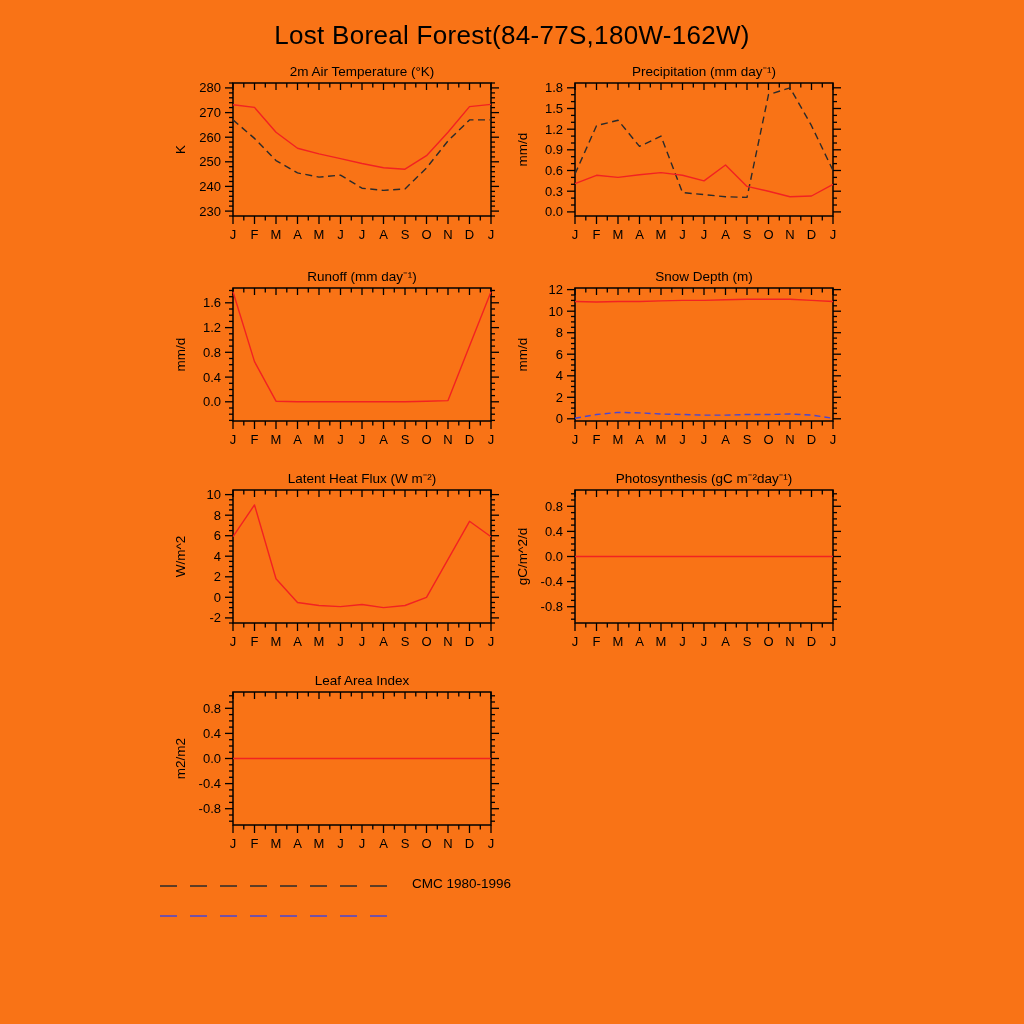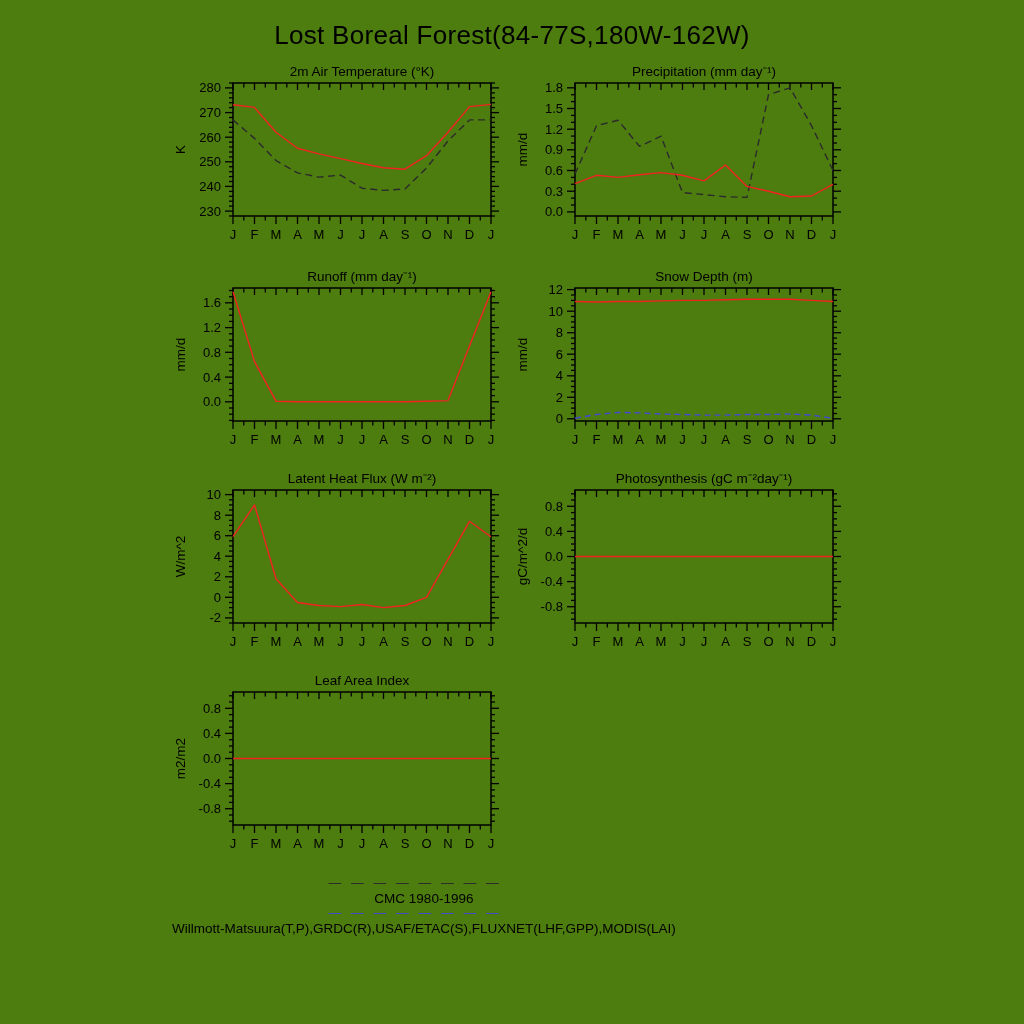--- a/index.html
+++ b/index.html
@@ -1,23 +1,23 @@
 <!DOCTYPE html>
 <html><head>
 <meta charset="utf-8">
 <style>
   html,body{margin:0;padding:0;background:#ffffff;}
-  .canvas{position:relative;width:1024px;height:1024px;background:#4d7c0f;overflow:hidden;
+  .canvas{position:relative;width:1024px;height:1024px;background:#f97316;overflow:hidden;
           font-family:"Liberation Sans",sans-serif;color:#000;}
   #main-title{position:absolute;left:0;top:20px;width:100%;text-align:center;
               font-size:26px;letter-spacing:.3px;color:#000;}
   .panel{position:absolute;}
   svg text{font-family:"Liberation Sans",sans-serif;fill:#000;}
   #legend{position:absolute;left:158px;top:876px;}
-  .legend-row{display:flex;align-items:center;height:30px;flex-direction:column;}
+  .legend-row{display:flex;height:30px;}
   .legend-label{font-size:13.5px;margin-left:14px;white-space:nowrap;color:#000;}
 </style>
 </head>
 <body>
 
 <div class="canvas">
   <div id="main-title">Lost Boreal Forest(84-77S,180W-162W)</div>
   <div id="panels">
       <svg class="panel" width="380" height="200" viewBox="0 0 380 200" style="left:138px;top:61px;">
         <rect x="95" y="22" width="258" height="133" fill="none" stroke="#000" stroke-width="1.5"></rect>
@@ -932,16 +932,15 @@
       <div class="legend-row">
         <svg width="240" height="20" viewBox="0 0 240 20">
           <line x1="2" y1="10" x2="238" y2="10" stroke="#2b2b2b" stroke-width="1.3" stroke-dasharray="17 13"></line>
         </svg>
         <span class="legend-label">CMC 1980-1996</span>
       </div>
       <div class="legend-row">
         <svg width="240" height="20" viewBox="0 0 240 20">
           <line x1="2" y1="10" x2="238" y2="10" stroke="#4747d6" stroke-width="1.3" stroke-dasharray="17 13"></line>
         </svg>
-        <span class="legend-label">Willmott-Matsuura(T,P),GRDC(R),USAF/ETAC(S),FLUXNET(LHF,GPP),MODIS(LAI)</span>
       </div>
     </div>
 </div>
 
 </body></html>

